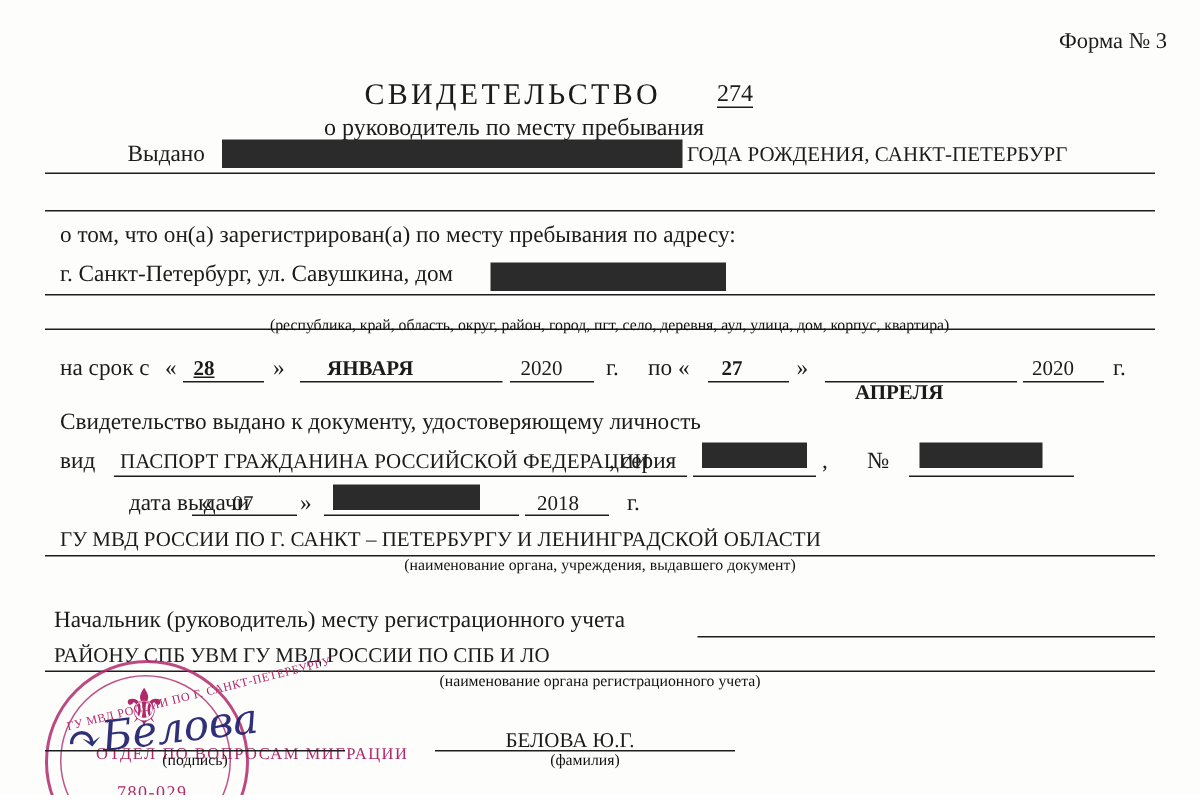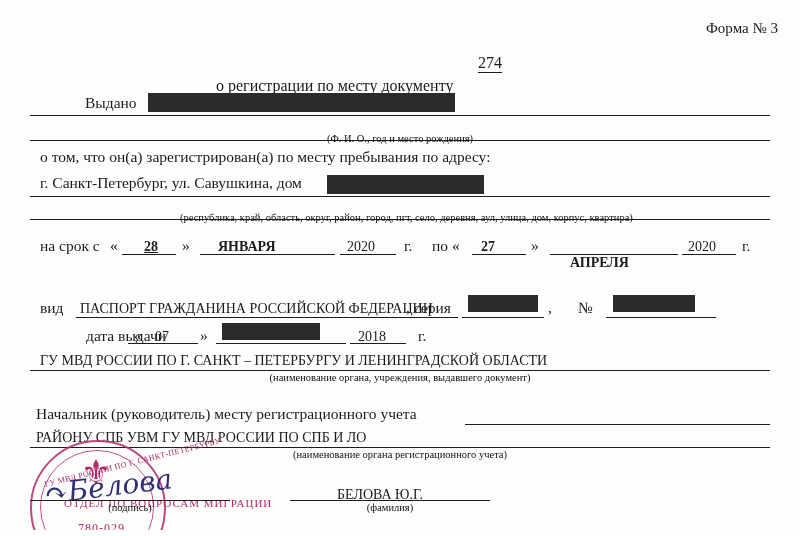--- a/index.html
+++ b/index.html
@@ -125,56 +125,58 @@
     background: #ffffff;
   }
 </style>
 </head>
 <body>
 
 <div id="page">
 
   <div class="txt form-no">Форма № 3</div>
 
+  <div class="txt title">СВИДЕТЕЛЬСТВО</div>
   <div class="txt title-num">274</div>
-  <div class="txt subtitle">о регистрации по месту документу</div>
+  <div class="txt subtitle">о руководитель по месту пребывания</div>
 
   <div class="txt lbl" style="top:94px; left:85px;">Выдано</div>
   <div class="redact" style="left:148px; top:93px; width:307px; height:19px;"></div>
+  <div class="txt caps" style="top:96px; left:458px;">ГОДА РОЖДЕНИЯ, САНКТ-ПЕТЕРБУРГ</div>
   <div class="line" style="left:30px; top:115px; width:740px;"></div>
   <div class="line" style="left:30px; top:140px; width:740px;"></div>
-  <div class="caption" style="left:250px; top:133px; width:300px;">(Ф. И. О., год и место рождения)</div>
 
   <div class="txt lbl" style="top:174px; left:40px;">г. Санкт-Петербург, ул. Савушкина, дом</div>
   <div class="txt lbl" style="top:148px; left:40px;">о том, что он(а) зарегистрирован(а) по месту пребывания по адресу:</div>
   <div class="redact" style="left:327px; top:175px; width:157px; height:19px;"></div>
   <div class="line" style="left:30px; top:196px; width:740px;"></div>
   <div class="line" style="left:30px; top:219px; width:740px;"></div>
   <div class="caption" style="left:180px; top:212px; width:440px;">(республика, край, область, округ, район, город, пгт, село, деревня, аул, улица, дом, корпус, квартира)</div>
 
   <div class="txt lbl" style="top:237px; left:40px;">на срок с</div>
   <div class="txt lbl" style="top:237px; left:110px;">«</div>
-  <div class="txt caps" style="top:239px; left:144px; font-weight:bold;text-decoration:underline;">28</div>
+  <div class="txt caps" style="top:239px; left:129px; font-weight:bold;text-decoration:underline;">28</div>
   <div class="line" style="left:122px; top:254px; width:54px;"></div>
   <div class="txt lbl" style="top:237px; left:182px;">»</div>
   <div class="txt caps" style="top:239px; left:218px; font-weight:bold;">ЯНВАРЯ</div>
   <div class="line" style="left:200px; top:254px; width:135px;"></div>
   <div class="txt caps" style="top:239px; left:347px;">2020</div>
   <div class="line" style="left:340px; top:254px; width:56px;"></div>
   <div class="txt lbl" style="top:237px; left:404px;">г.</div>
   <div class="txt lbl" style="top:237px; left:432px;">по «</div>
   <div class="txt caps" style="top:239px; left:481px; font-weight:bold;">27</div>
   <div class="line" style="left:472px; top:254px; width:54px;"></div>
   <div class="txt lbl" style="top:237px; left:531px;">»</div>
   <div class="txt caps" style="top:255px; left:570px; font-weight:bold;">АПРЕЛЯ</div>
   <div class="line" style="left:550px; top:254px; width:128px;"></div>
   <div class="txt caps" style="top:239px; left:688px;">2020</div>
   <div class="line" style="left:682px; top:254px; width:54px;"></div>
   <div class="txt lbl" style="top:237px; left:742px;">г.</div>
 
+  <div class="txt lbl" style="top:273px; left:40px;">Свидетельство выдано к документу, удостоверяющему личность</div>
 
   <div class="txt lbl" style="top:299px; left:40px;">вид</div>
   <div class="txt caps" style="top:301px; left:80px;">ПАСПОРТ ГРАЖДАНИНА РОССИЙСКОЙ ФЕДЕРАЦИИ</div>
   <div class="line" style="left:76px; top:317px; width:382px;"></div>
   <div class="txt lbl" style="top:299px; left:406px;">, серия</div>
   <div class="redact" style="left:468px; top:295px; width:70px; height:17px;"></div>
   <div class="line" style="left:462px; top:317px; width:82px;"></div>
   <div class="txt lbl" style="top:299px; left:548px;">,</div>
   <div class="txt lbl" style="top:299px; left:578px;">№</div>
   <div class="redact" style="left:613px; top:295px; width:82px; height:17px;"></div>

